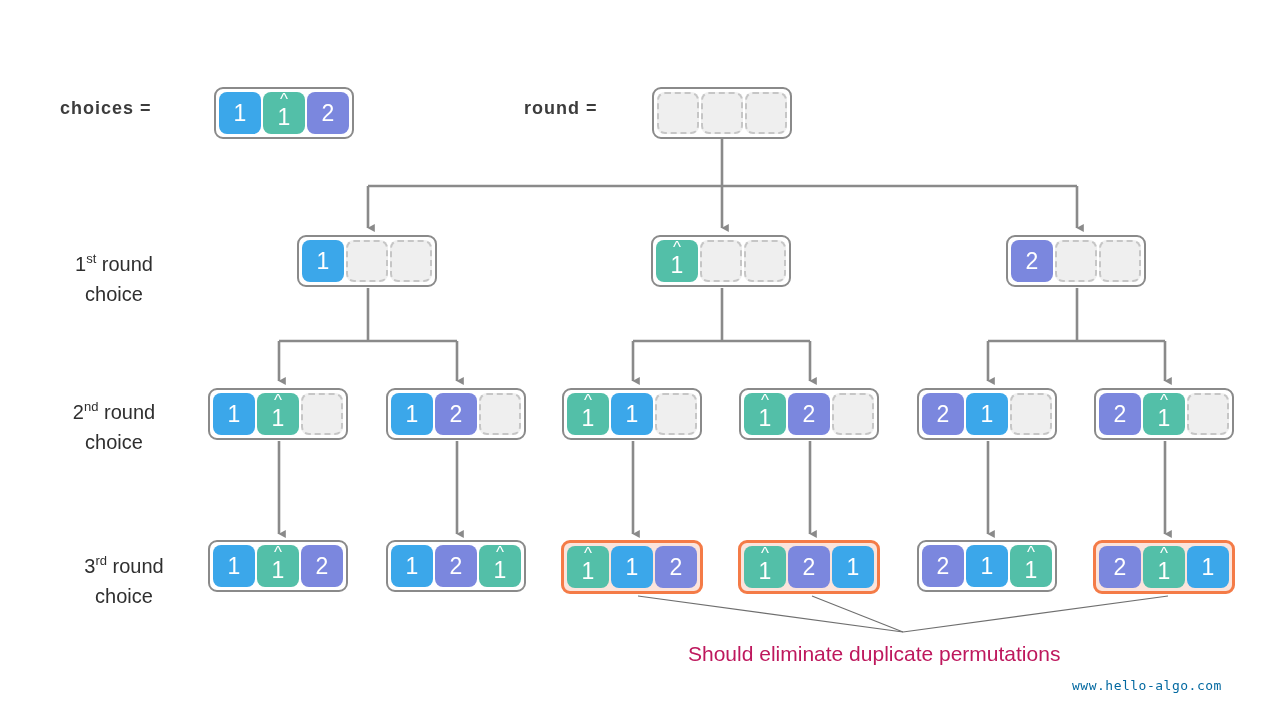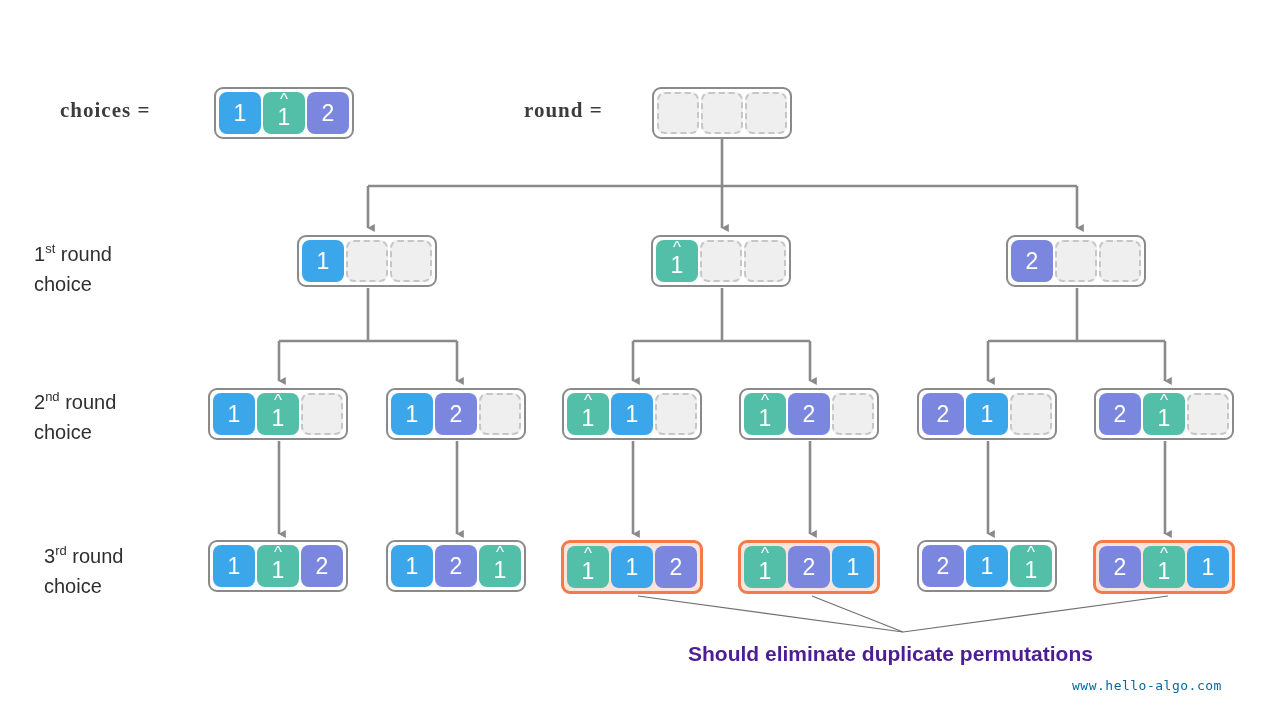--- a/index.html
+++ b/index.html
@@ -9,44 +9,44 @@
     font-family:"Liberation Sans", sans-serif;
     position:relative;
     overflow:hidden;
   }
   #canvas{position:absolute;inset:0;width:1280px;height:720px;}
   #svg-layer{position:absolute;left:0;top:0;width:1280px;height:720px;pointer-events:none;}
 
   
   .mono-label{
     position:absolute;
-    font-family:Liberation Serif, serif;
+    font-family:Liberation Sans, sans-serif;
     font-weight:bold;
-    font-size:21px;
+    font-size:18px;
     color:#3c3c3c;
     white-space:nowrap;
     letter-spacing:1px;
   }
   .round-label{
     position:absolute;
     font-family:"Liberation Sans", sans-serif;
     font-size:20px;
     color:#2f2f2f;
-    text-align:left;
+    text-align:center;
     line-height:30px;
     white-space:nowrap;
+    margin-top:10px;
   }
   .round-label sup{font-size:13px;vertical-align:super;}
 
   .caption{
     position:absolute;
     font-size:21px;
-    color:#4c1d95;
-    white-space:nowrap;
-    font-weight:bold;
+    color:#be185d;
+    white-space:nowrap;
   }
   .watermark{
     position:absolute;
     font-family:"DejaVu Sans Mono","Liberation Mono",monospace;
     font-size:13px;
     color:#0369a1;
     letter-spacing:0.5px;
     white-space:nowrap;
   }
 

